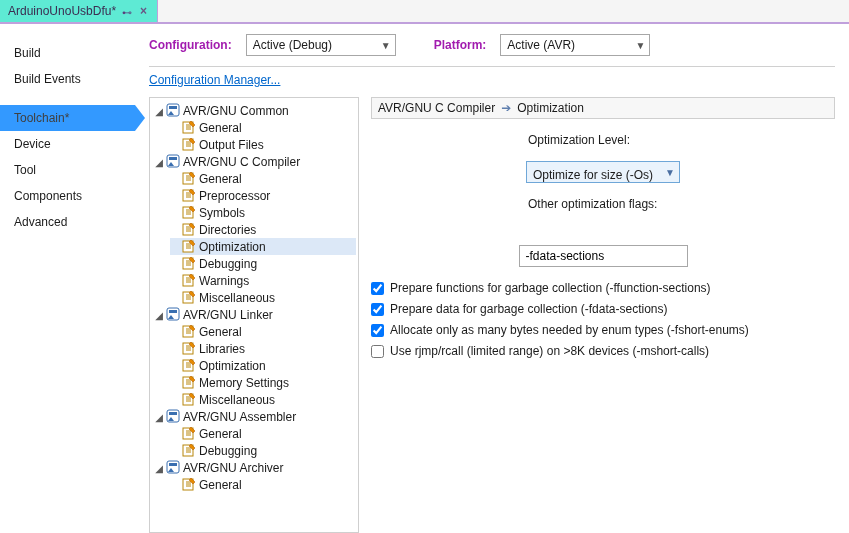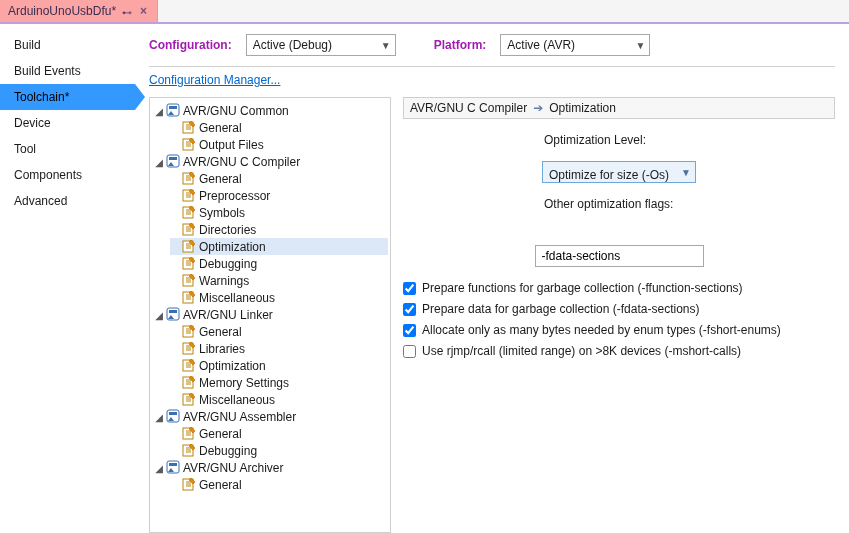--- a/index.html
+++ b/index.html
@@ -1,39 +1,39 @@
 <!DOCTYPE html>
 <html><head>
 <meta charset="utf-8">
 <style>
   * { box-sizing: border-box; font-family: "Segoe UI", Tahoma, sans-serif; font-size: 12px; }
   body { margin: 0; background: #fff; color: #1b1b1b; width: 849px; height: 533px; overflow: hidden; }
   .root { display: flex; flex-direction: column; height: 100%; }
   .tabbar { display: flex; align-items: center; border-bottom: 2px solid #c0a0dc; background: #f5f5f5; }
-  .tab { display: flex; align-items: flex-end; gap: 6px; padding: 4px 8px; background: #fca5a5; color: #3b2d51; border-right: 1px solid #c0a0dc; cursor: pointer; }
+  .tab { display: flex; align-items: flex-end; gap: 6px; padding: 4px 8px; background: #5eead4; color: #3b2d51; border-right: 1px solid #c0a0dc; cursor: pointer; }
   .tab .pin { font-size: 10px; color: #5a3d7b; }
   .tab .x { color: #6a5585; font-weight: bold; padding: 0 2px; }
   .body { display: flex; flex: 1 1 auto; min-height: 0; }
-  .sidenav { width: 135px; padding: 8px 0; }
+  .sidenav { width: 135px; padding: 16px 0; }
   .navitem { padding: 6px 14px; color: #1b1b1b; cursor: pointer; }
-  .navitem.active { background: #3399ff; color: #000000; position: relative; }
+  .navitem.active { background: #3399ff; color: #404040; position: relative; margin-top: 13px; }
   .navitem.active::after {
     content: ""; position: absolute; right: -10px; top: 0; width: 0; height: 0;
     border-top: 13px solid transparent; border-bottom: 13px solid transparent; border-left: 10px solid #3399ff;
   }
   .main { flex: 1 1 auto; display: flex; flex-direction: column; padding: 10px 14px 0 14px; }
   .topbar { display: flex; align-items: center; gap: 14px; padding-bottom: 10px; }
   .lbl { color: #a21caf; font-weight: bold; }
   .select { position: relative; height: 22px; border: 1px solid #a7a7a7; background: #fff; display: flex; align-items: center; padding: 0 20px 0 6px; min-width: 150px; cursor: pointer; }
   .select .cv { flex: 1 1 auto; }
   .select .caret { position: absolute; right: 4px; top: 50%; transform: translateY(-50%); font-size: 10px; color: #555; }
   .hr { height: 1px; background: #d0d0d0; margin: 0 0 6px 0; }
   .cfgmgr { color: #0066cc; text-decoration: underline; cursor: pointer; margin-bottom: 10px; display: inline-block; }
   .panes { display: flex; flex: 1 1 auto; min-height: 0; }
-  .treepane { width: 242px; border: 1px solid #cfcfcf; padding: 4px 2px; overflow: auto; }
+  .treepane { width: 210px; border: 1px solid #cfcfcf; padding: 4px 2px; overflow: auto; }
   .tree ul { list-style: none; margin: 0; padding: 0 0 0 16px; }
   .tree > ul { padding-left: 2px; }
   .caretx { display: inline-block; width: 10px; color: #5a5a5a; font-size: 10px; text-align: center; cursor: pointer; margin-right: 2px; }
   .grpicon, .nodeicon { margin-right: 3px; }
   .grpicon svg, .nodeicon svg { vertical-align: -2px; }
   .tnode { padding: 1px 0; cursor: pointer; white-space: nowrap; }
   .tnode.selected { background: #dce8f7; }
   .detail { flex: 1 1 auto; padding: 0 0 0 12px; display: flex; flex-direction: column; }
   .bcrow { border: 1px solid #cfcfcf; background: #f7f7f7; padding: 3px 6px; display: flex; align-items: center; gap: 6px; }
   .bcrow .arrow { color: #5f7fae; }

